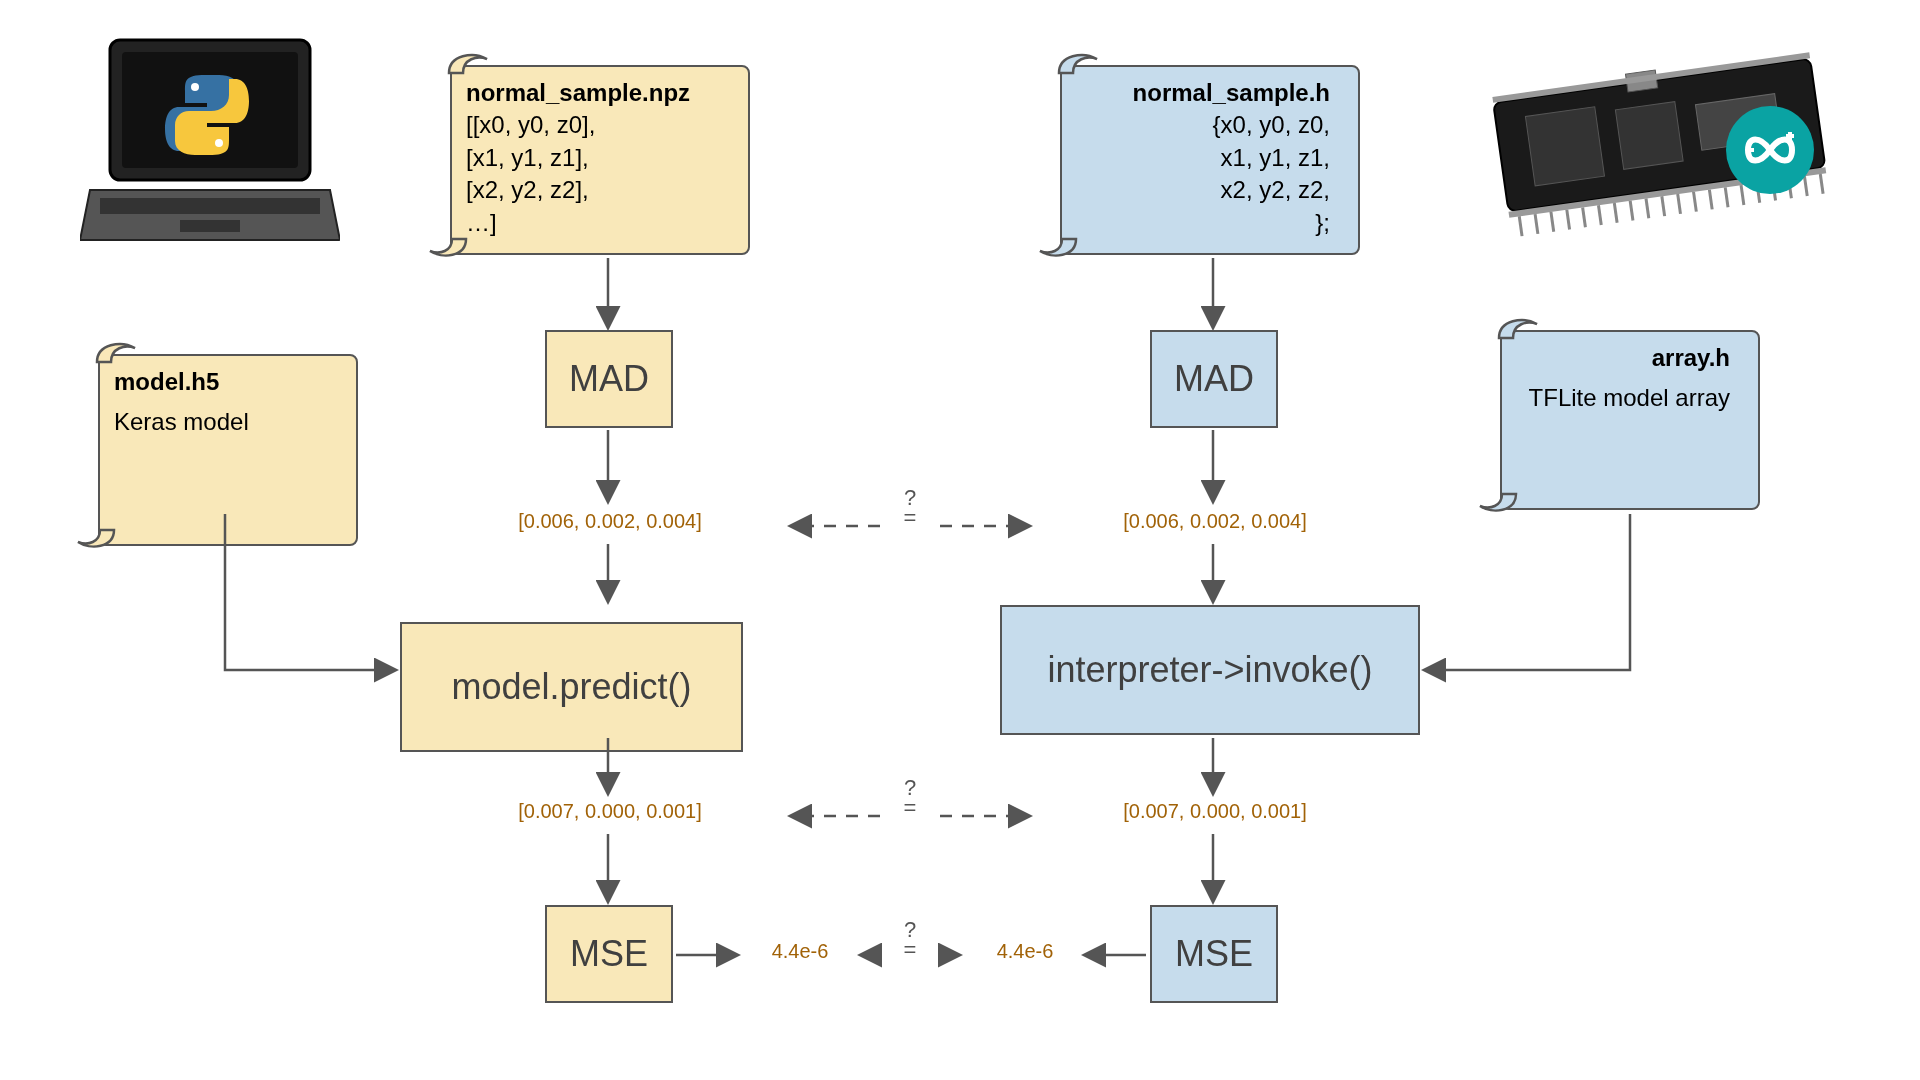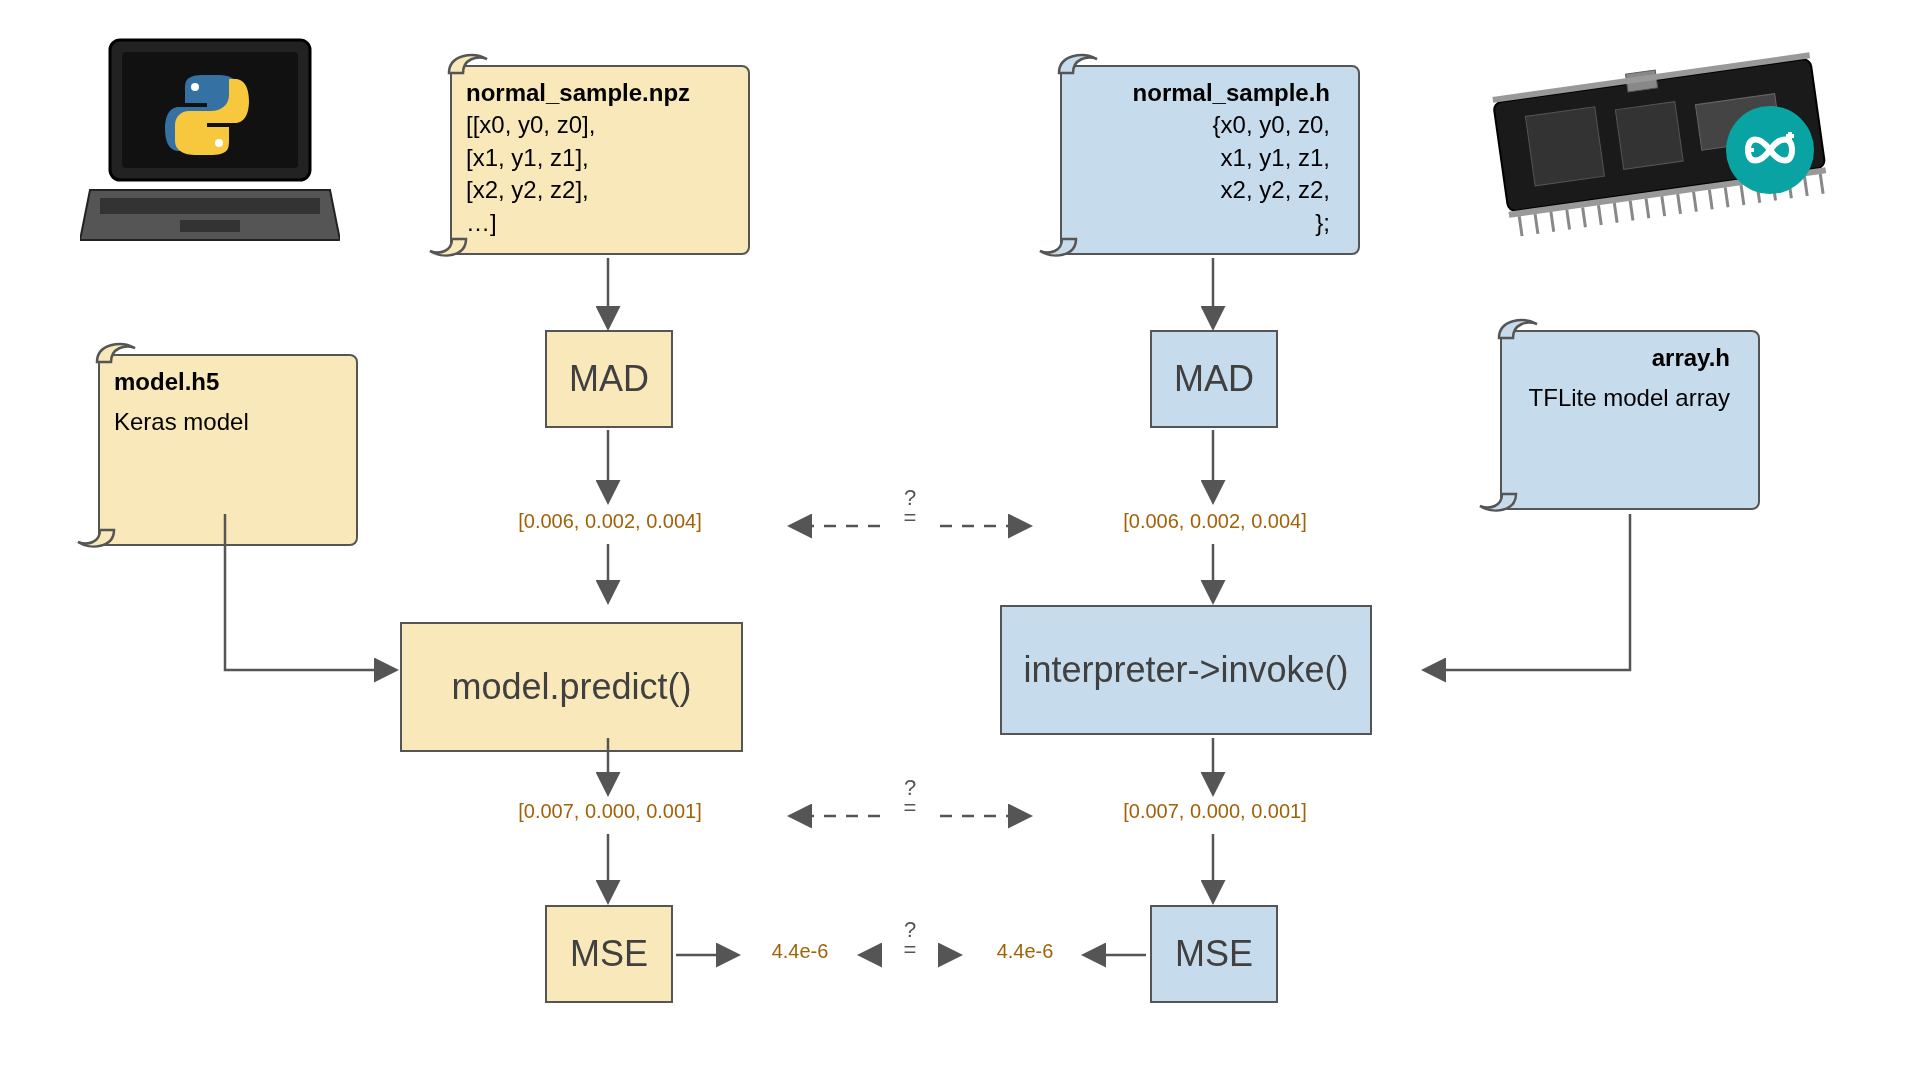--- a/index.html
+++ b/index.html
@@ -207,21 +207,21 @@
   <div style="height:8px"></div>
   <div>TFLite model array</div>
 </div>
 
 <div class="abs proc-box proc-blue" style="left:1150px; top:330px; width:128px; height:98px;">
   <span>MAD</span>
 </div>
 
 <div class="abs value-text" style="left:1050px; top:510px; width:330px;">[0.006, 0.002, 0.004]</div>
 
-<div class="abs proc-box proc-blue" style="left:1000px; top:605px; width:372px; height:130px;">
+<div class="abs proc-box proc-blue" style="left:1000px; top:605px; width:420px; height:130px;">
   <span>interpreter-&gt;invoke()</span>
 </div>
 
 <div class="abs value-text" style="left:1050px; top:800px; width:330px;">[0.007, 0.000, 0.001]</div>
 
 <div class="abs proc-box proc-blue" style="left:1150px; top:905px; width:128px; height:98px;">
   <span>MSE</span>
 </div>
 
 <div class="abs value-text" style="left:970px; top:940px; width:110px;">4.4e-6</div>

